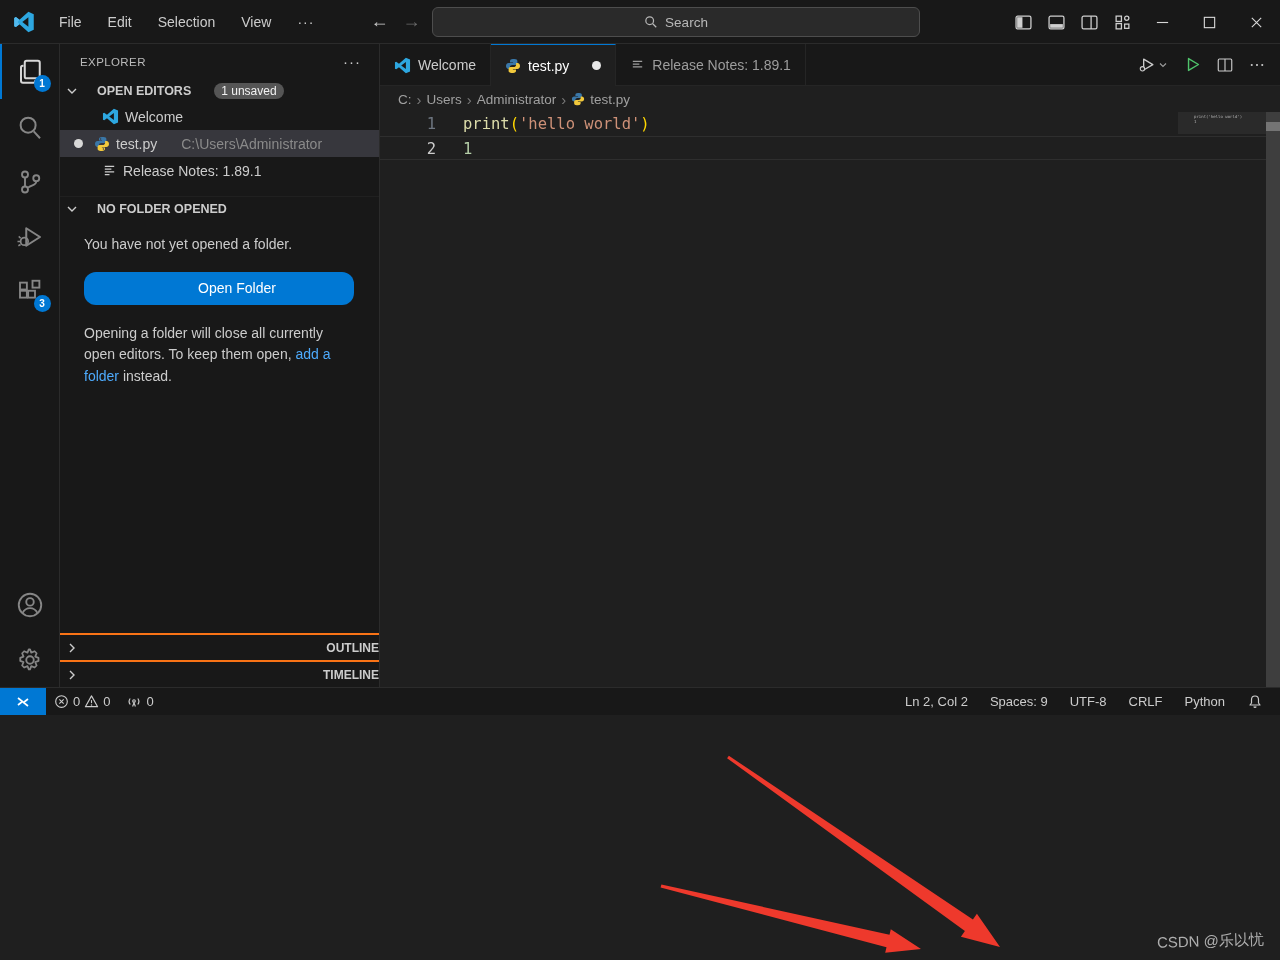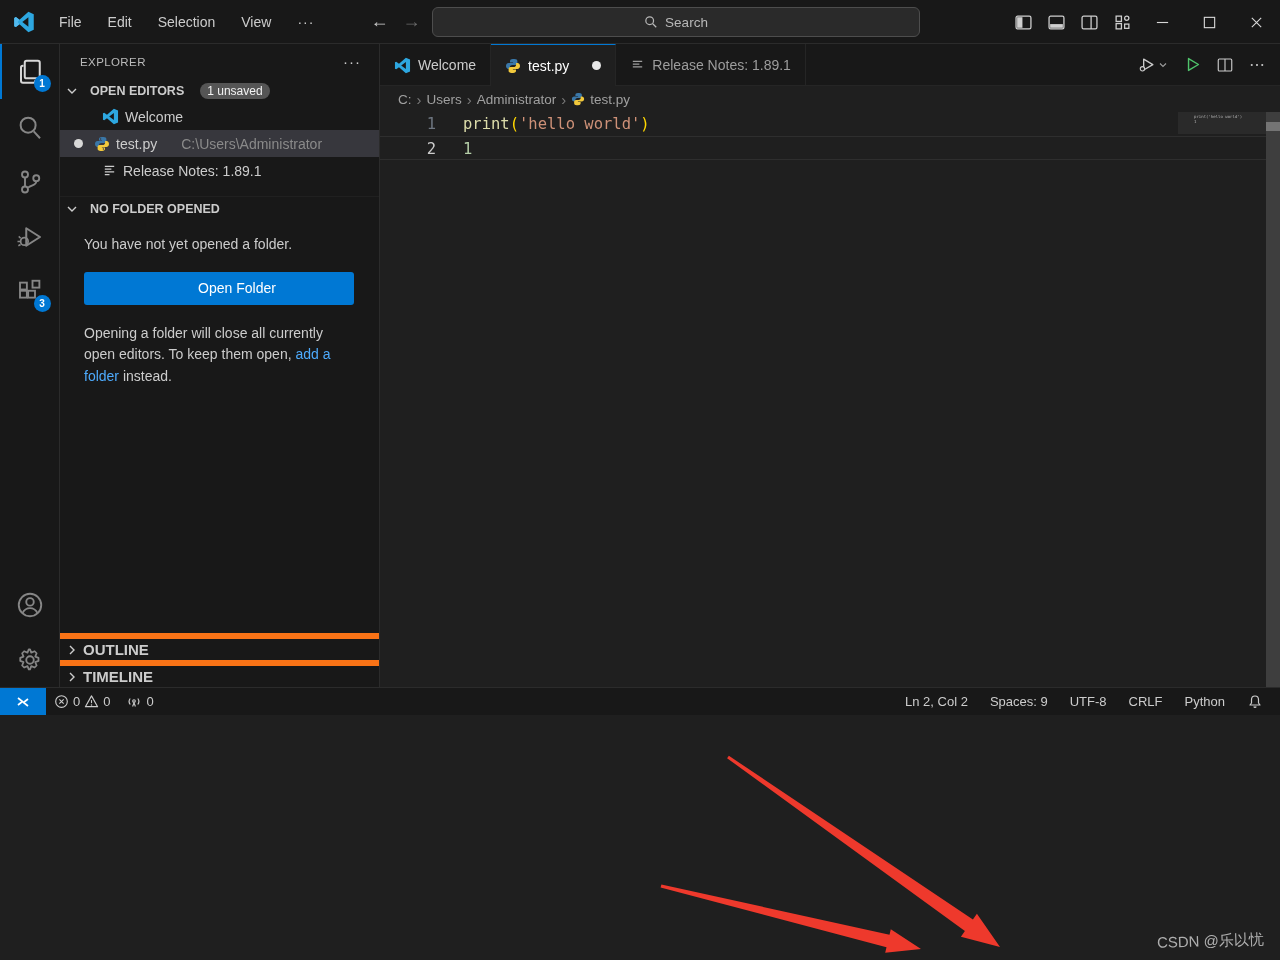--- a/index.html
+++ b/index.html
@@ -38,38 +38,38 @@
     background:#0078d4; color:#ffffff; border-radius:50%; font-size:10px; font-weight:bold;
     display:flex; align-items:center; justify-content:center; }
   .ab-spacer { flex:1; }
 
   
   .sidebar { width:320px; background:#181818; border-right:1px solid #2b2b2b;
     display:flex; flex-direction:column; font-size:14px; }
   .sb-title { height:35px; display:flex; align-items:center; padding:0 18px 0 20px;
     font-size:11.5px; letter-spacing:.4px; color:#bbbbbb;text-align:center; }
   .sb-title-more { margin-left:auto; color:#cccccc; font-size:15px; letter-spacing:1px; }
-  .sb-sec-header { height:24px; display:flex; align-items:center; gap:10px; padding:0 8px 0 4px;
+  .sb-sec-header { height:24px; display:flex; align-items:center; gap:17px; padding:0 8px 0 4px;
     font-weight:bold; font-size:12.5px; color:#cccccc;text-align:center; }
   .badge-unsaved { margin-left:6px; background:#555555; color:#f2f2f2; font-weight:normal;
     font-size:12px; padding:1px 7px; border-radius:8px; }
   .oe-row { height:27px; display:flex; align-items:center; gap:6px; padding-left:42px; color:#cccccc; }
   .oe-row.selected { background:#37373d; padding-left:14px; }
   .dirty-dot { width:9px; height:9px; border-radius:50%; background:#d8d8d8; margin-right:5px; }
   .oe-path { color:#8a8a8a; font-size:14px; margin-left:18px; white-space:nowrap; }
   .nf-header { margin-top:12px; border-top:1px solid #202020; }
   .nf-body { padding:14px 24px 0 24px; color:#cccccc; line-height:1.55; }
   .open-folder-btn { display:block; width:270px; height:33px; margin:16px 0 18px 0;
-    background:#0078d4; color:#ffffff; border:none; border-radius:3px; font-size:14px;
+    background:#0078d4; color:#ffffff; border:none; border-radius:12px; font-size:14px;
     font-family:inherit;padding-left:36px; }
   .nf-note { color:#cccccc; }
   .nf-link { color:#4daafc; }
   .sb-bottom { margin-top:auto; }
   .sb-collapsed { height:27px; display:flex; align-items:center; gap:3px; padding-left:4px;
-    font-weight:bold; font-size:15px; border-top:6px solid #f97316; color:#cccccc; }
+    font-weight:bold; font-size:12px; border-top:2px solid #f97316; color:#cccccc;justify-content:space-between; }
 
   
   .editorgroup { flex:1; display:flex; flex-direction:column; background:#1f1f1f; min-width:0; }
   .tabstrip { height:42px; background:#181818; display:flex; border-bottom:1px solid #252525;
     position:relative; }
   .tab { height:42px; display:flex; align-items:center; gap:7px; padding:0 14px;
     border-right:1px solid #252525; color:#9d9d9d; font-size:14px; position:relative; }
   .tab .tab-dirty { width:9px; height:9px; border-radius:50%; background:#e8e8e8; margin-left:16px; }
   .tab.active { background:#1f1f1f; color:#ffffff; border-top:1.5px solid #0078d4; }
   .tab-actions { margin-left:auto; display:flex; align-items:center; gap:14px; padding-right:14px; }

